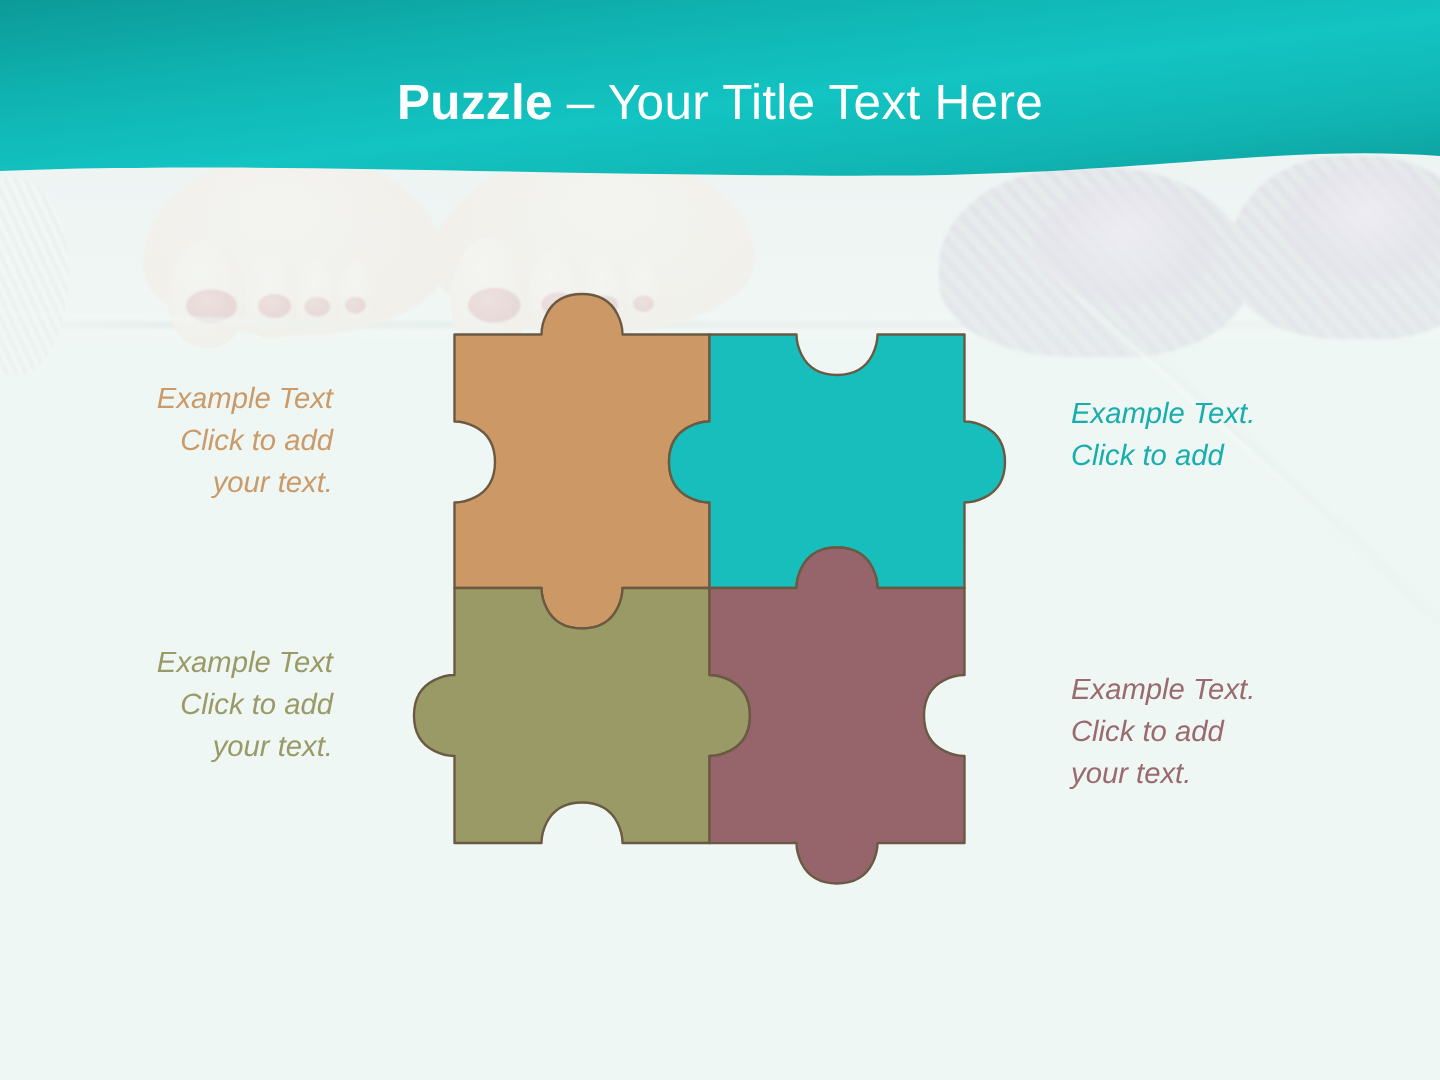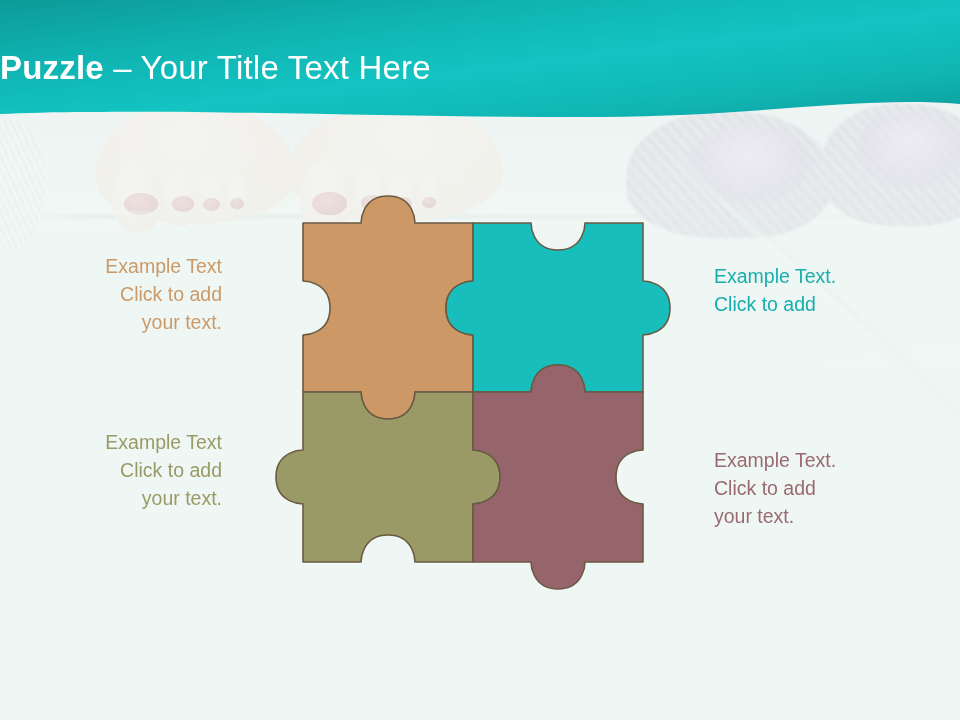--- a/index.html
+++ b/index.html
@@ -160,32 +160,34 @@
     left: 0; top: 0;
     width: 960px;
     height: 132px;
   }
   .header svg { display: block; }
 
   .title {
     position: absolute;
     left: 0; right: 0;
     top: 47px;
+    text-align: center;
     color: #ffffff;
     font-size: 33px;
     line-height: 42px;
     letter-spacing: .2px;
     white-space: nowrap;
   }
   .title .b { font-weight: bold; }
   .title .n { font-weight: normal; }
 
   
   .ph {
     position: absolute;
+    font-style: italic;
     font-size: 19.5px;
     line-height: 28px;
   }
   .ph-tl { left: 40px;  top: 252px; width: 182px; text-align: right; color: #cb9a68; }
   .ph-bl { left: 40px;  top: 428px; width: 182px; text-align: right; color: #9a9a67; }
   .ph-tr { left: 714px; top: 262px; width: 200px; text-align: left;  color: #18aeae; }
   .ph-br { left: 714px; top: 446px; width: 200px; text-align: left;  color: #9a6a70; }
   .ph div { white-space: nowrap; }
 
   

